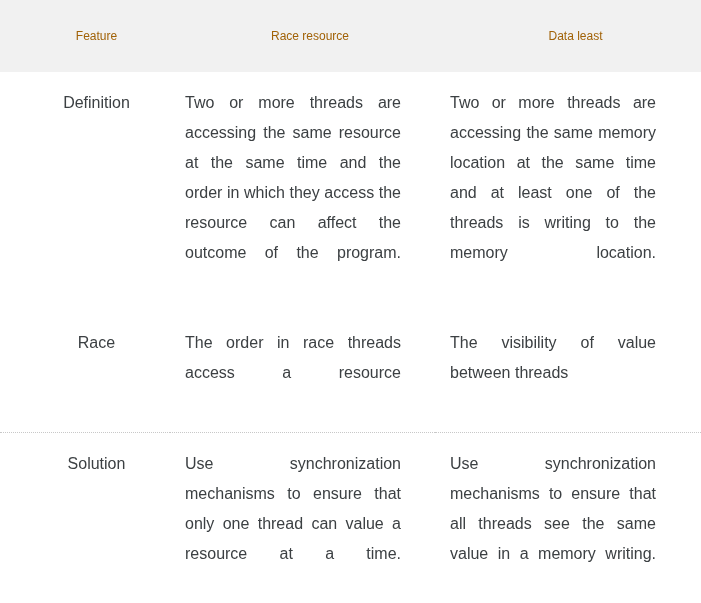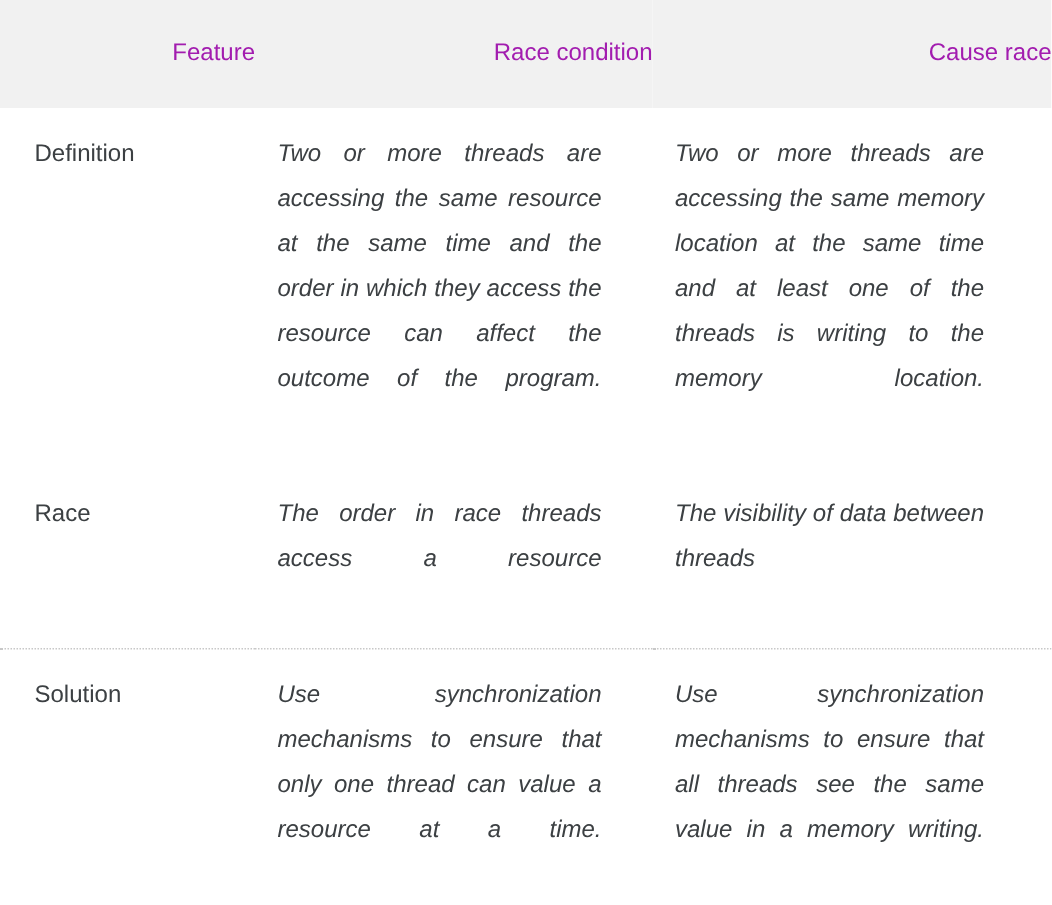--- a/index.html
+++ b/index.html
@@ -28,51 +28,50 @@
   .comparison-table col.col-datarace { width: 266px; }
 
   thead tr {
     background: #f1f1f1;
   }
 
   thead th {
     height: 72px;
     padding: 0 0 0 23px;
     margin: 0;
-    font-size: 16px;
+    font-size: 12px;
     font-weight: 400;
-    color: #a21caf;
-    text-align: right;
+    color: #a16207;
+    text-align: center;
     vertical-align: middle;
     border: 0;
   }
   thead th.th-race { padding-left: 15px; }
   thead th.th-datarace { padding-left: 15px; }
 
   tbody td {
     padding: 16px 0 14px 23px;
     font-size: 16px;
     line-height: 30px;
     vertical-align: top;
     border: 0;
     background: #ffffff;
   }
 
   tbody td.cell-feature {
     white-space: nowrap;
-    text-align: left;
+    text-align: center;
     margin-left: 19px;
   }
 
   tbody td.cell-body {
     padding-left: 15px;
     padding-right: 34px;
     text-align: justify;
     text-justify: inter-word;
-    font-style: italic;
   }
   tbody td.cell-body.cell-last {
     padding-right: 45px;
   }
 
   tbody tr.row-divider > td {
     border-top: 1px dotted #c8c8c8;
   }
 
   
@@ -95,43 +94,43 @@
 
 <table class="comparison-table">
   <colgroup>
     <col class="col-feature">
     <col class="col-race">
     <col class="col-datarace">
   </colgroup>
   <thead>
     <tr>
       <th class="th-feature">Feature</th>
-      <th class="th-race">Race condition</th>
-      <th class="th-datarace">Cause race</th>
+      <th class="th-race">Race resource</th>
+      <th class="th-datarace">Data least</th>
     </tr>
   </thead>
   <tbody>
 
     <tr class="row-definition">
       <td class="cell-feature">Definition</td>
       <td class="cell-body">
         <p>Two or more threads are accessing the same resource at the same time and the order in which they access the resource can affect the outcome of the program.</p>
       </td>
       <td class="cell-body cell-last">
         <p>Two or more threads are accessing the same memory location at the same time and at least one of the threads is writing to the memory location.</p>
       </td>
     </tr>
 
     <tr class="row-cause">
       <td class="cell-feature">Race</td>
       <td class="cell-body">
         <p>The order in race threads access a resource</p>
       </td>
       <td class="cell-body cell-last">
-        <p class="no-stretch">The visibility of data between threads</p>
+        <p class="no-stretch">The visibility of value between threads</p>
       </td>
     </tr>
 
     <tr class="row-solution row-divider">
       <td class="cell-feature">Solution</td>
       <td class="cell-body">
         <p>Use synchronization mechanisms to ensure that only one thread can value a resource at a time.</p>
       </td>
       <td class="cell-body cell-last">
         <p>Use synchronization mechanisms to ensure that all threads see the same value in a memory writing.</p>

